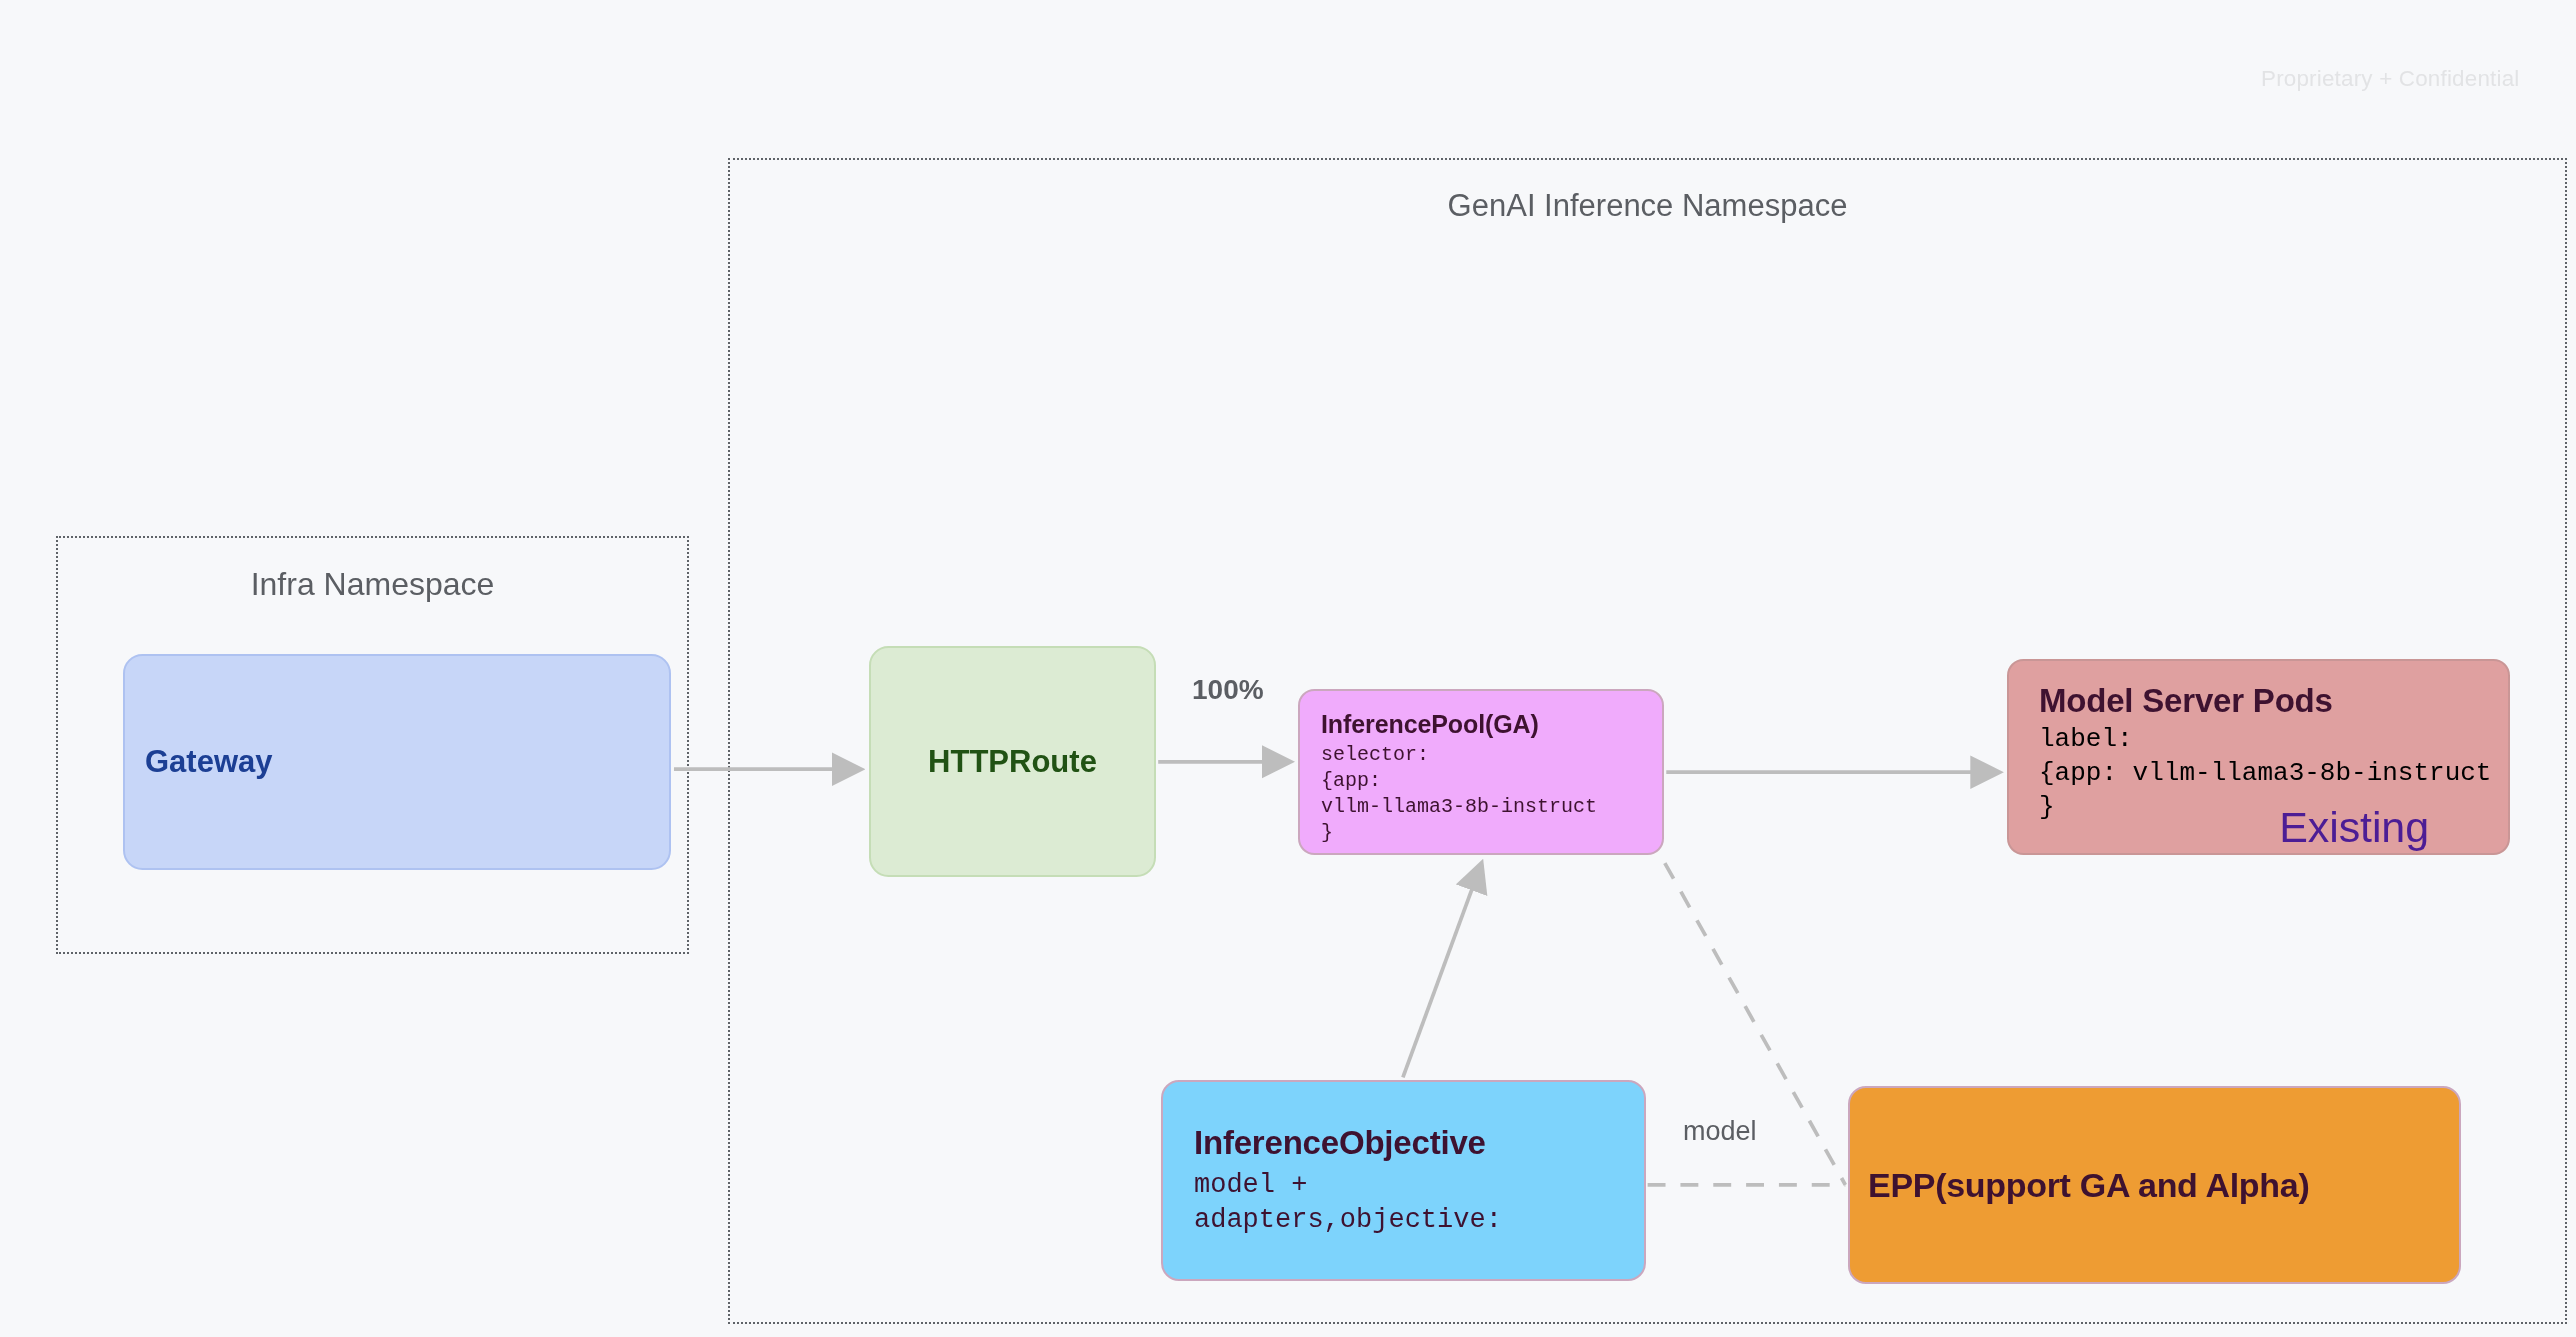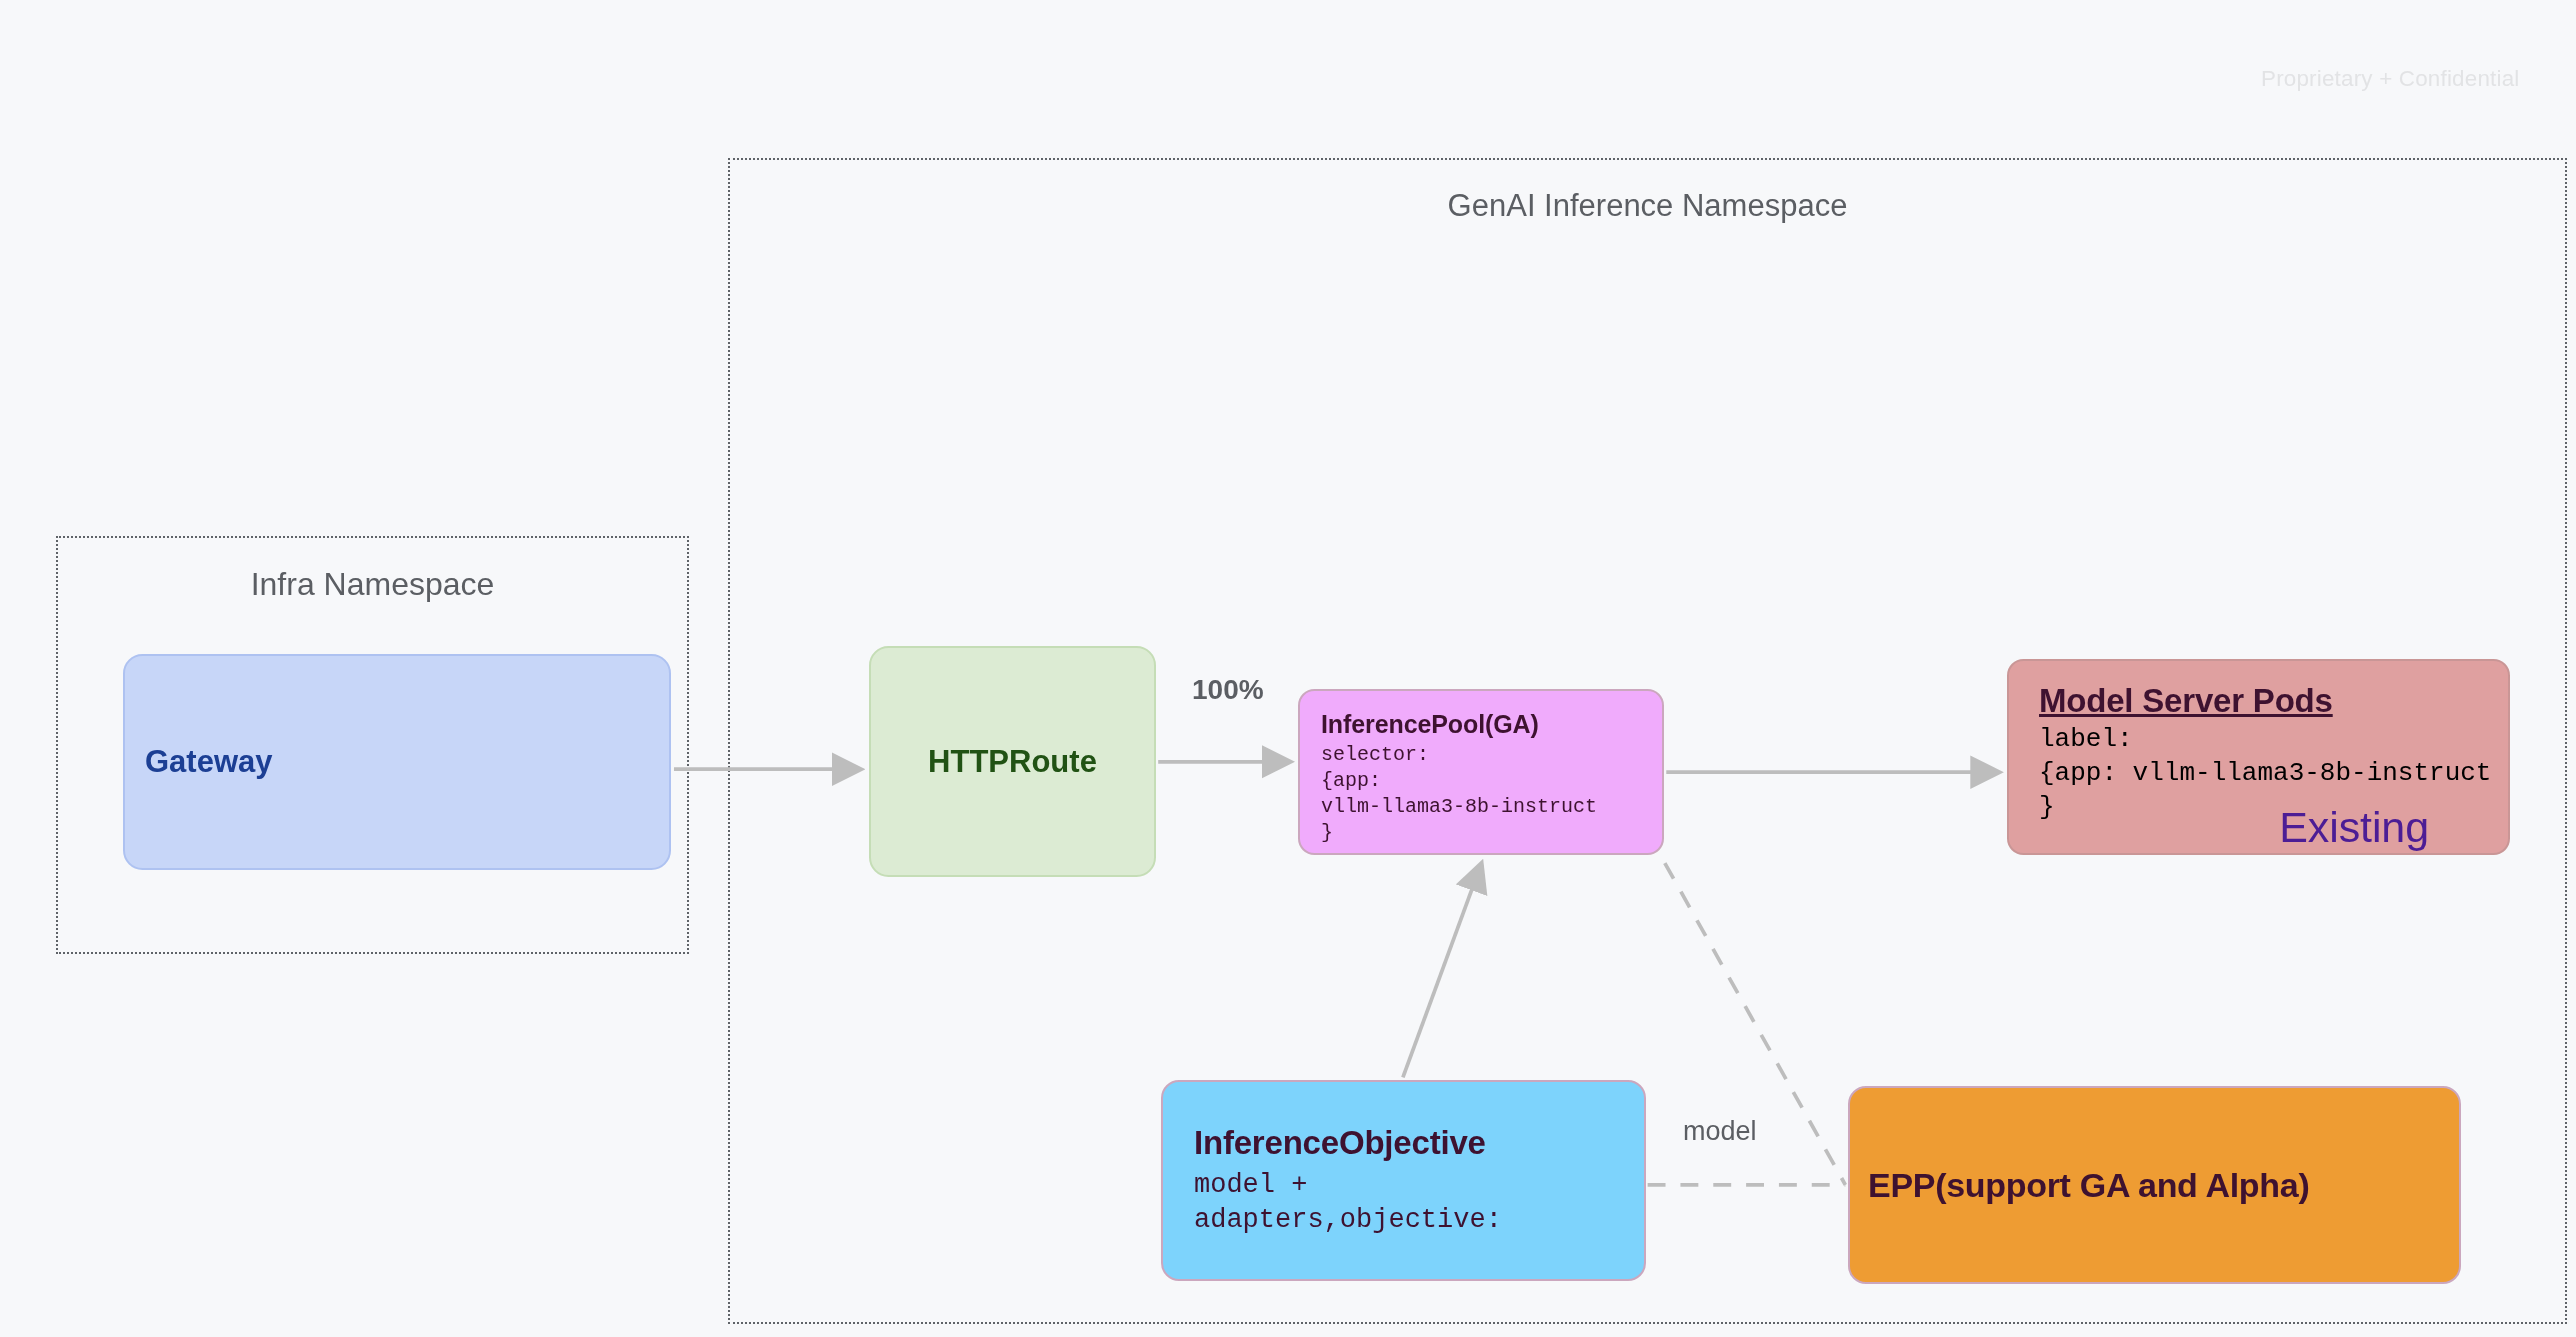--- a/index.html
+++ b/index.html
@@ -69,21 +69,21 @@
     padding: 19.4px 0 0 21px;
   }
   #node-inferencepool .title { color: #3E1230; font-size: 25px; letter-spacing: -0.1px; }
   #node-inferencepool .sub { color: #3E1230; font-size: 20px; margin-top: 3px; }
 
   #node-modelserver {
     left: 2007px; top: 659px; width: 503px; height: 196px;
     background: #DFA0A0; border: 2.2px solid #C99696; border-radius: 16.4px;
     padding: 21px 0 0 30px;
   }
-  #node-modelserver .title { color: #3E1230; font-size: 33px; letter-spacing: -0.2px; text-decoration: underline; }
+  #node-modelserver .title { color: #3E1230; font-size: 33px; letter-spacing: -0.2px; }
   #node-modelserver .sub { color: #000000; font-size: 26px; margin-top: 3px; }
   #node-modelserver .existing {
     position: absolute; right: 79px; top: 112px;
     color: #4c1d95; font-size: 43px; letter-spacing: -0.1px; margin-top: 30px;
   }
 
   #node-inferenceobjective {
     left: 1161px; top: 1080px; width: 485px; height: 201px;
     background: #7dd3fc; border: 2.2px solid #CBA7BE; border-radius: 18px;
     padding: 42px 0 0 31px;

